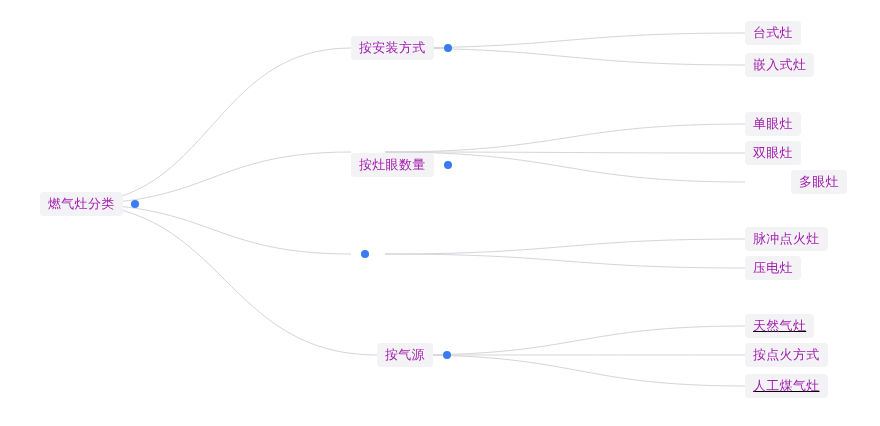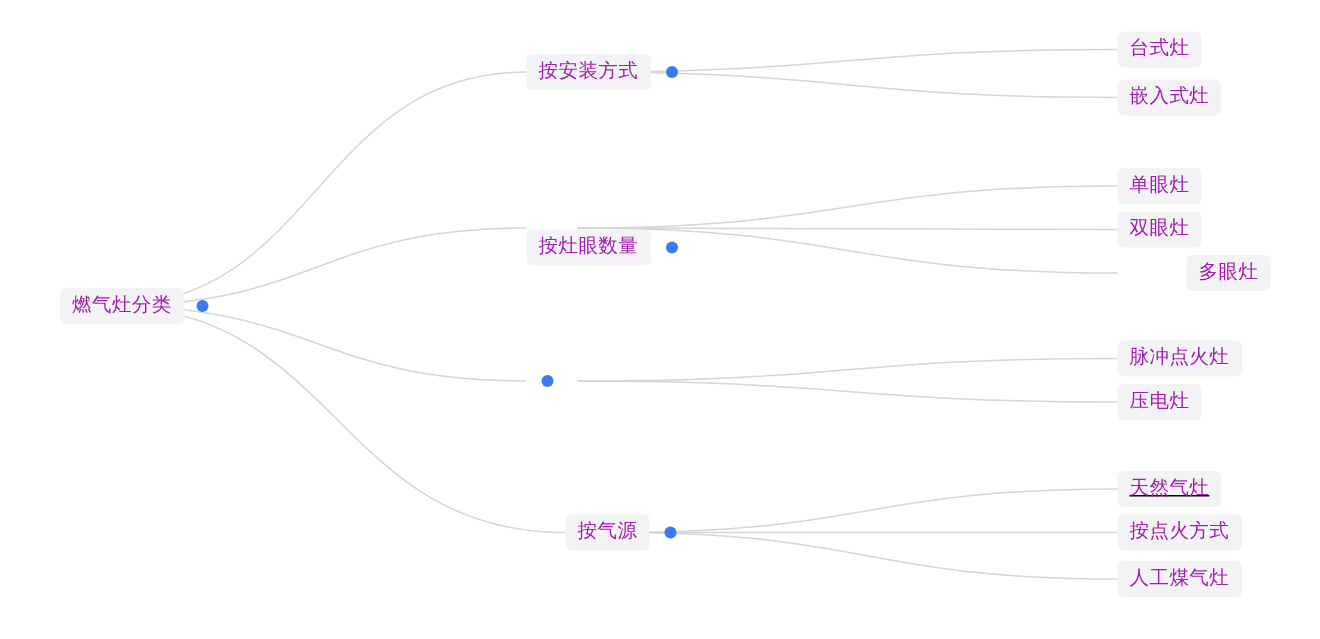--- a/index.html
+++ b/index.html
@@ -116,17 +116,17 @@
       <div class="node branch" style="left: 377px; top: 355px; transform: translateY(-50%); justify-content: space-between;">
         <span class="node-label">按气源</span>
         <span class="node-dot"></span>
       </div>
       <div class="node leaf" style="left: 745px; top: 326px; transform: translateY(-50%); text-decoration: underline;">
         <span class="node-label">天然气灶</span>
       </div>
       <div class="node leaf" style="left: 745px; top: 355px; transform: translateY(-50%);">
         <span class="node-label">按点火方式</span>
       </div>
-      <div class="node leaf" style="left: 745px; top: 386px; transform: translateY(-50%);">
+      <div class="node leaf" style="left: 745px; top: 386px; transform: translateY(-50%); text-decoration: underline;">
         <span class="node-label">人工煤气灶</span>
       </div>
     </div>
 </div>
 
 </body></html>

